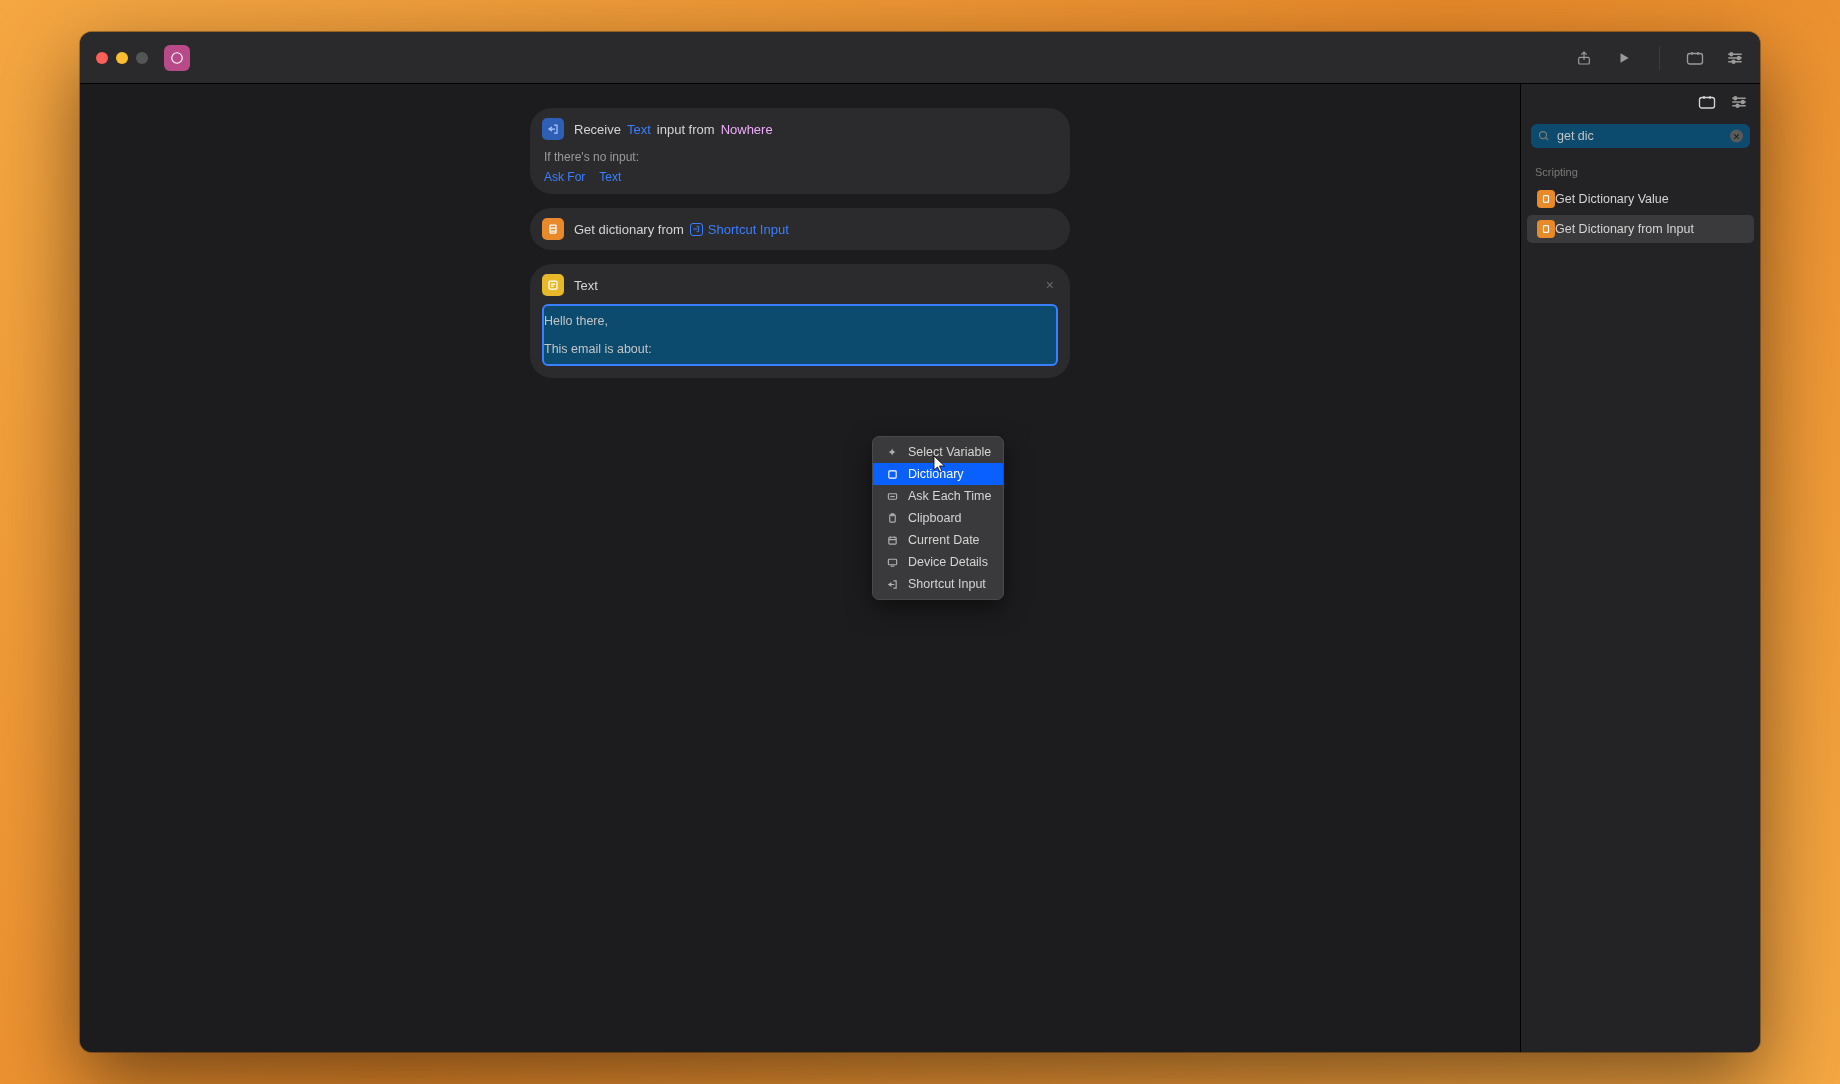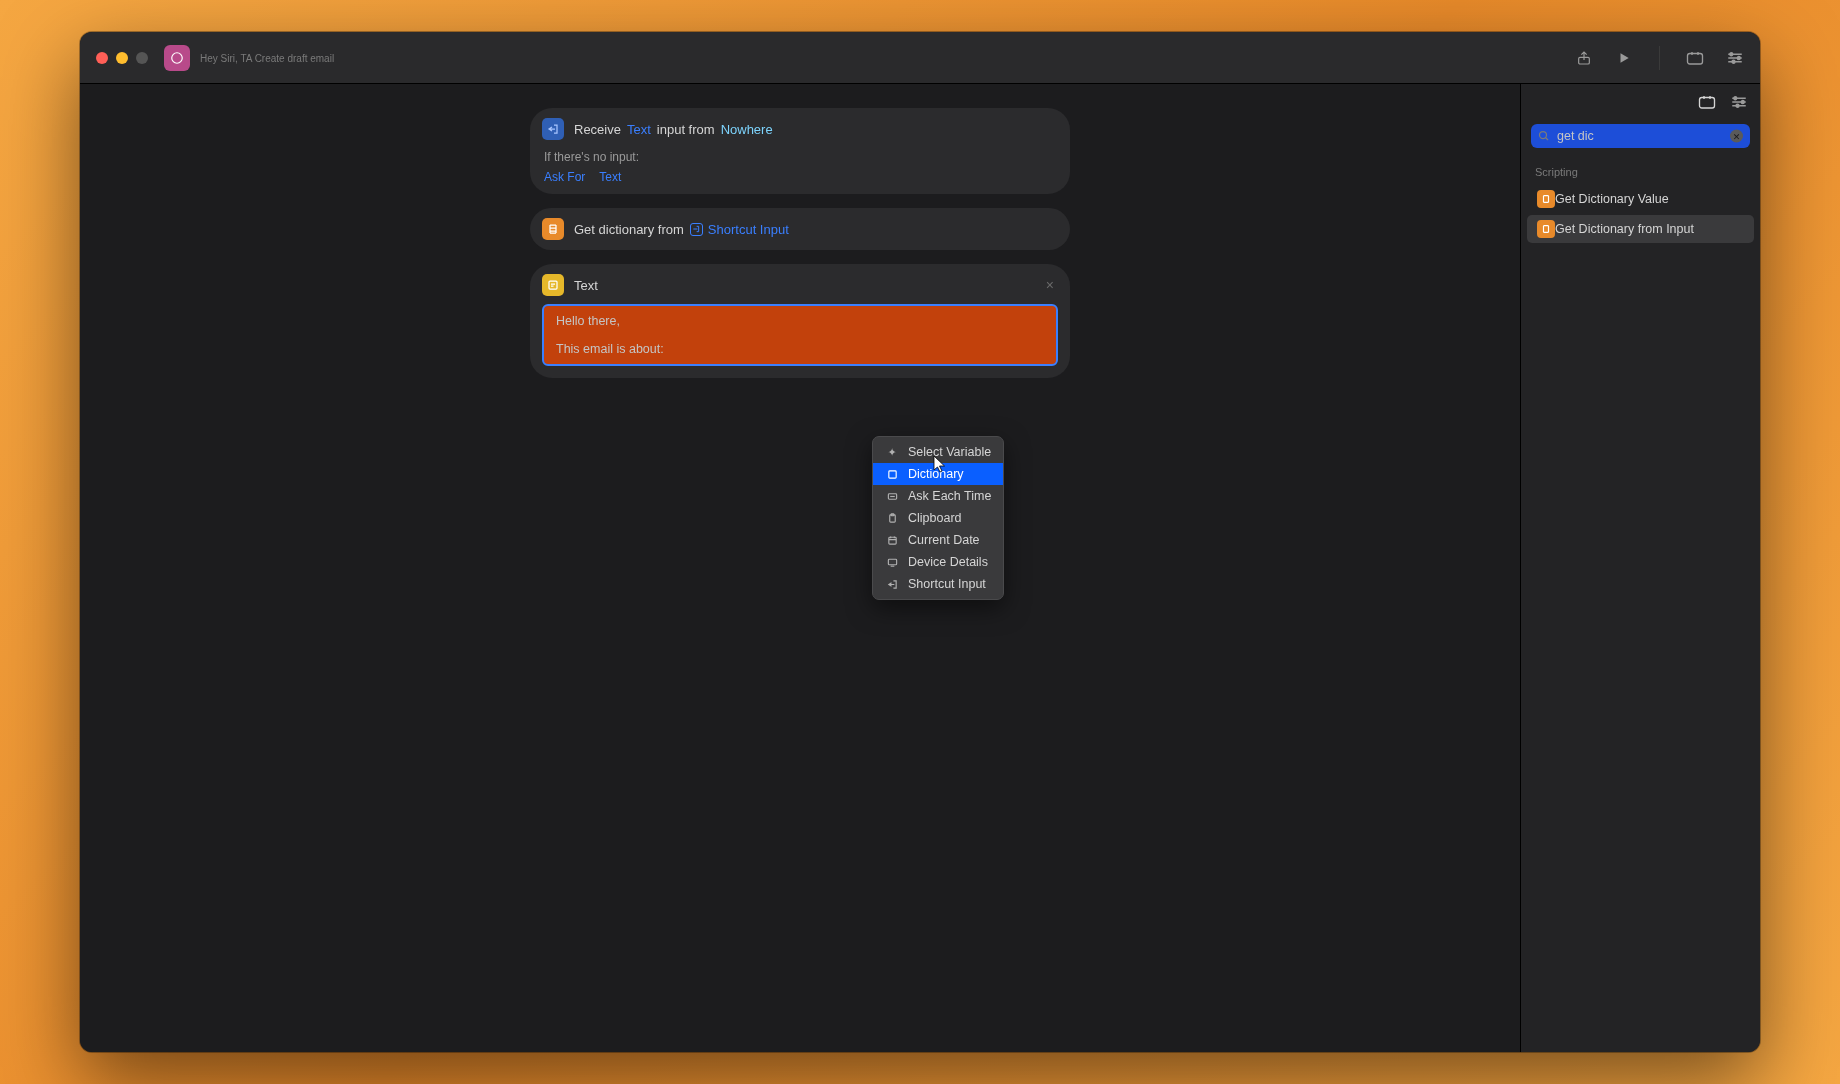--- a/index.html
+++ b/index.html
@@ -98,21 +98,21 @@
   font-size: 12px;
 }
 .card-icon.blue { background: #2f5fb5; color: #a8c5ff; }
 .card-icon.orange { background: #e88a2a; color: #fff; }
 .card-icon.yellow { background: #e6b82a; color: #fff; }
 
 .card-title-row { display: flex; align-items: center; gap: 6px; font-size: 13px; }
 .ct-label { color: #d5d5d5; font-weight: 500; }
 .ct-link { color: #3a7fff; font-weight: 500; }
 .ct-text { color: #d5d5d5; }
-.ct-placeholder { color: #7dd3fc; }
+.ct-placeholder { color: #f0abfc; }
 
 .card-close {
   margin-left: auto;
   color: #6a6a6a;
   font-size: 14px;
   cursor: pointer;
   padding: 0 4px;
 }
 
 .card-sub {
@@ -141,22 +141,22 @@
 }
 
 .text-card .card-header { padding-bottom: 8px; }
 
 .text-field-wrap {
   padding: 0 12px 12px 12px;
 }
 .text-field {
   border: 2px solid #3a7fff;
   border-radius: 6px;
-  background: #c2410c;
-  padding: 8px 12px;
+  background: #0c4a6e;
+  padding: 8px 0;
   color: #c5c5c5;
   font-size: 12.5px;
   min-height: 44px;
   white-space: pre-wrap;
 }
 
 
 .ctx-menu {
   position: absolute;
   background: #3a3a3c;
@@ -226,21 +226,21 @@
 }
 .sb-icon { width: 18px; height: 16px; cursor: pointer; display:flex; align-items:center; justify-content:center; }
 .sb-icon.active { color: #d5d5d5; }
 
 .search-wrap {
   margin: 4px 10px 10px 10px;
   position: relative;
 }
 .search-input {
   width: 100%;
-  background: #1d4ed8;
+  background: #0c4a6e;
   border: none;
   border-radius: 6px;
   padding: 5px 26px 5px 26px;
   color: #c5c5c5;
   font-size: 12.5px;
   outline: none;
 }
 .search-icon {
   position: absolute;
   left: 7px; top: 50%;
@@ -298,21 +298,20 @@
       <div class="traffic-light tl-close"></div>
       <div class="traffic-light tl-min"></div>
       <div class="traffic-light tl-max"></div>
     </div>
     <div class="app-icon">
       <svg width="14" height="14" viewBox="0 0 24 24" fill="none" stroke="white" stroke-width="2">
           <circle cx="12" cy="12" r="9"></circle>
         </svg>
     </div>
     <div class="title-block">
-      <div class="title-sub">Hey Siri, TA Create draft email</div>
     </div>
     <div class="titlebar-actions">
       <div class="tb-icon">
         <svg width="16" height="18" viewBox="0 0 24 24" fill="none" stroke="currentColor" stroke-width="1.8">
             <path d="M12 3v12M8 7l4-4 4 4"></path>
             <rect x="4" y="11" width="16" height="10" rx="2"></rect>
           </svg>
       </div>
       <div class="tb-icon">
         <svg width="14" height="14" viewBox="0 0 24 24" fill="currentColor">

